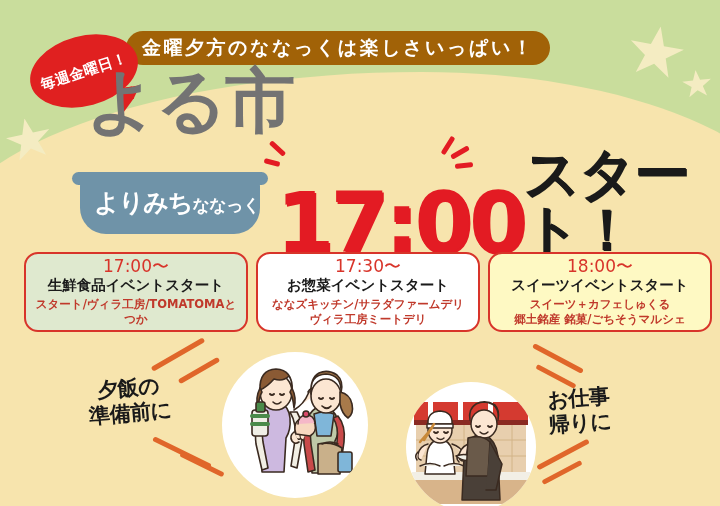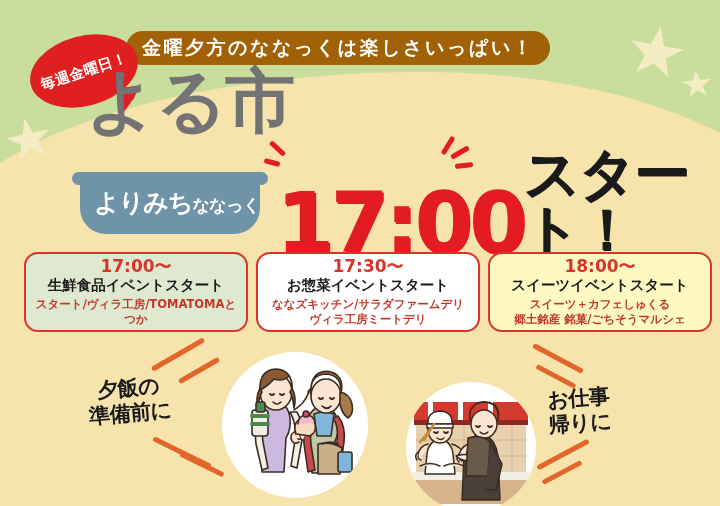--- a/index.html
+++ b/index.html
@@ -124,21 +124,21 @@
   
   .cards { position:absolute; left:24px; top:252px; display:flex; gap:8px; }
   .card {
     width:224px; height:80px; border:2.5px solid #d8342a; border-radius:14px;
     display:flex; flex-direction:column; align-items:center; justify-content:center;
     padding:4px 6px;
   }
   .card.green { background:#dfe9cf; }
   .card.blue  { background:#ffffff; }
   .card.pink  { background:#fef9c3; }
-  .card-time { color:#d8342a; font-size:17px; font-weight:bold; line-height:1.15; }
+  .card-time { color:#d8342a; font-size:17px; font-weight:normal; line-height:1.15; }
   .card-event { color:#1a1a1a; font-size:14.5px; font-weight:bold; line-height:1.25; }
   .card-shops {
     color:#c0392b; font-size:11.5px; font-weight:bold; line-height:1.3;
     text-align:center; margin-top:3px;
   }
 
   
   .callout {
     position:absolute; color:#1a1a1a; font-size:21px; font-weight:bold;
     line-height:1.18; letter-spacing:-0.5px; text-align:center;

